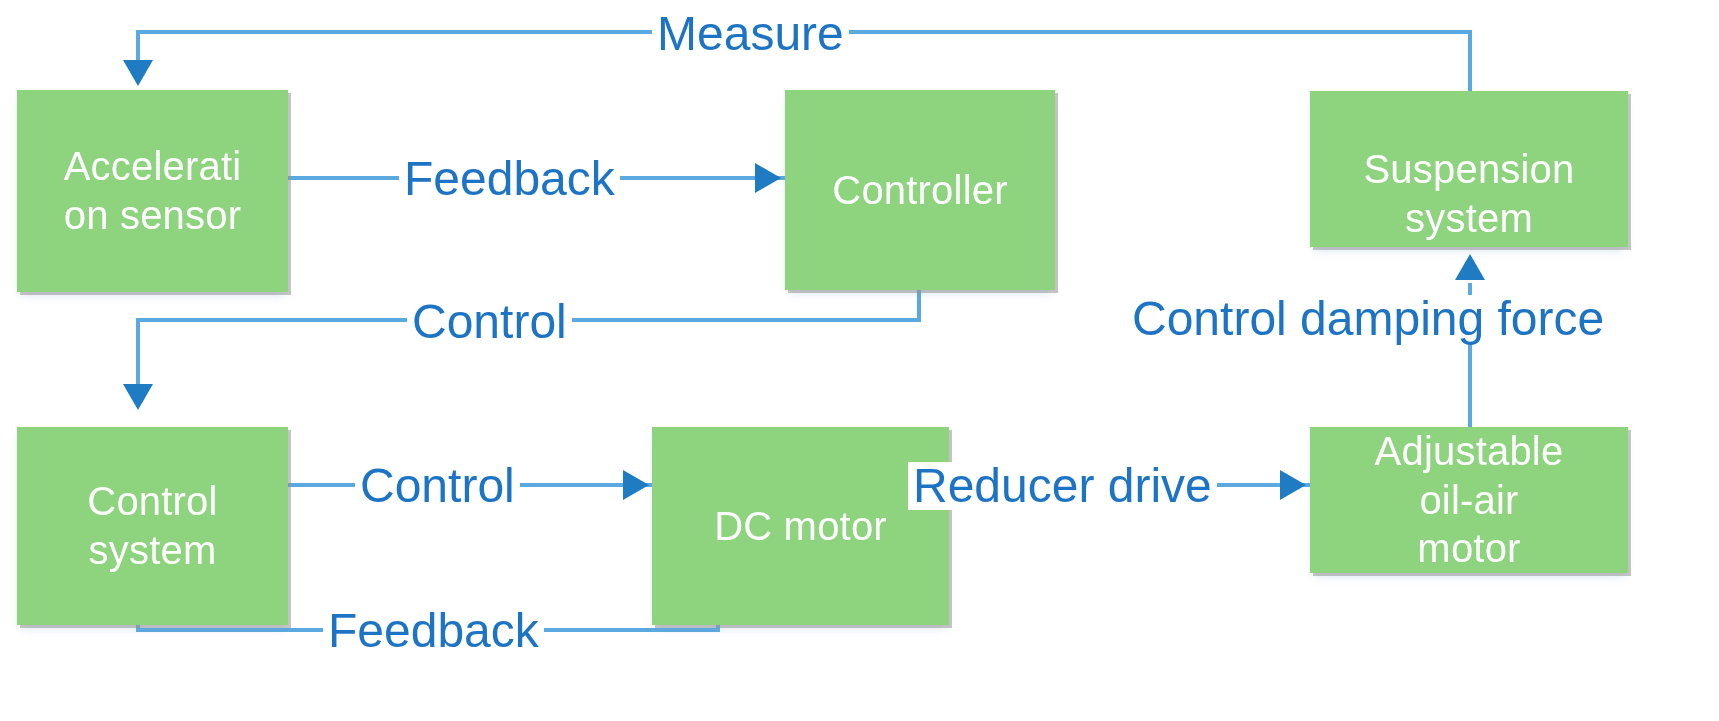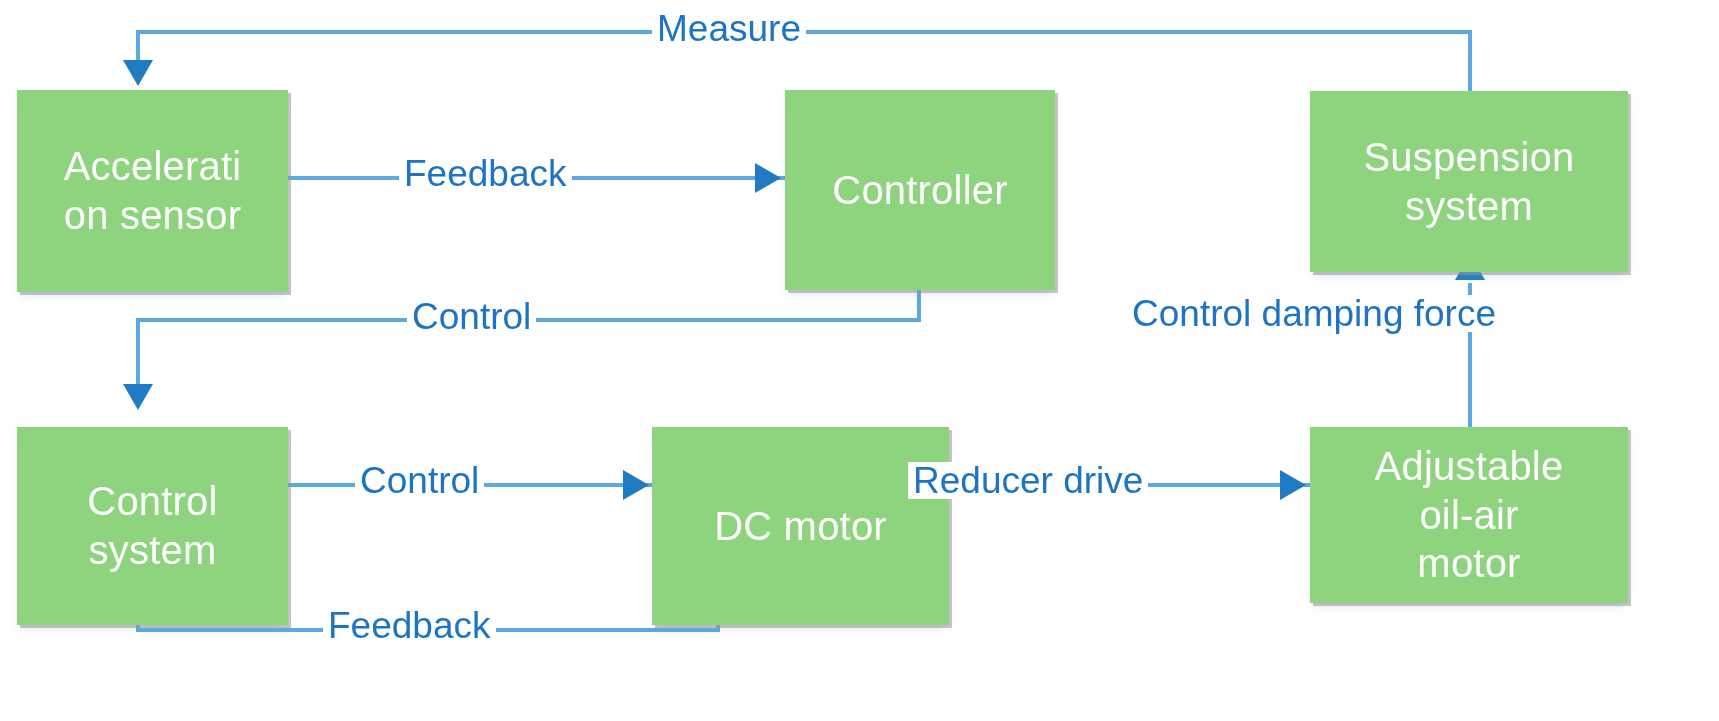--- a/index.html
+++ b/index.html
@@ -20,21 +20,21 @@
     font-size:40px;
     line-height:1.22;
     letter-spacing:.2px;
     box-sizing:border-box;
     padding:4px 8px;
     z-index:3;
   }
   .edge-label{
     position:absolute;
     color:#1d74c4;
-    font-size:37px;
+    font-size:48px;
     line-height:1;
     white-space:nowrap;
     background:#ffffff;
     padding:0 5px;
     z-index:4;
   }
   .h-line{position:absolute;height:4px;background:#5aa9e0;z-index:1;}
   .v-line{position:absolute;width:4px;background:#5aa9e0;z-index:1;}
   .arrow{position:absolute;width:0;height:0;z-index:2;}
   .arrow.right{
@@ -96,39 +96,39 @@
     <span>
       <span>Accelerati</span><br>
       <span>on sensor</span>
     </span>
   </div>
 
   <div class="node" style="left:785px;top:90px;width:270px;height:200px;">
     <span>Controller</span>
   </div>
 
-  <div class="node" style="left:1310px;top:91px;width:318px;height:181px;">
+  <div class="node" style="left:1310px;top:91px;width:318px;height:156px;align-items:flex-end;">
     <span>
       <span>Suspension</span><br>
       <span>system</span>
     </span>
   </div>
 
   <div class="node" style="left:17px;top:427px;width:271px;height:198px;">
     <span>
       <span>Control</span><br>
       <span>system</span>
     </span>
   </div>
 
   <div class="node" style="left:652px;top:427px;width:297px;height:198px;">
     <span>DC motor</span>
   </div>
 
-  <div class="node" style="left:1310px;top:427px;width:318px;height:176px;">
+  <div class="node" style="left:1310px;top:427px;width:318px;height:146px;">
     <span>
       <span>Adjustable</span><br>
       <span>oil-air</span><br>
       <span>motor</span>
     </span>
   </div>
 
 </div>
 
 </body></html>

